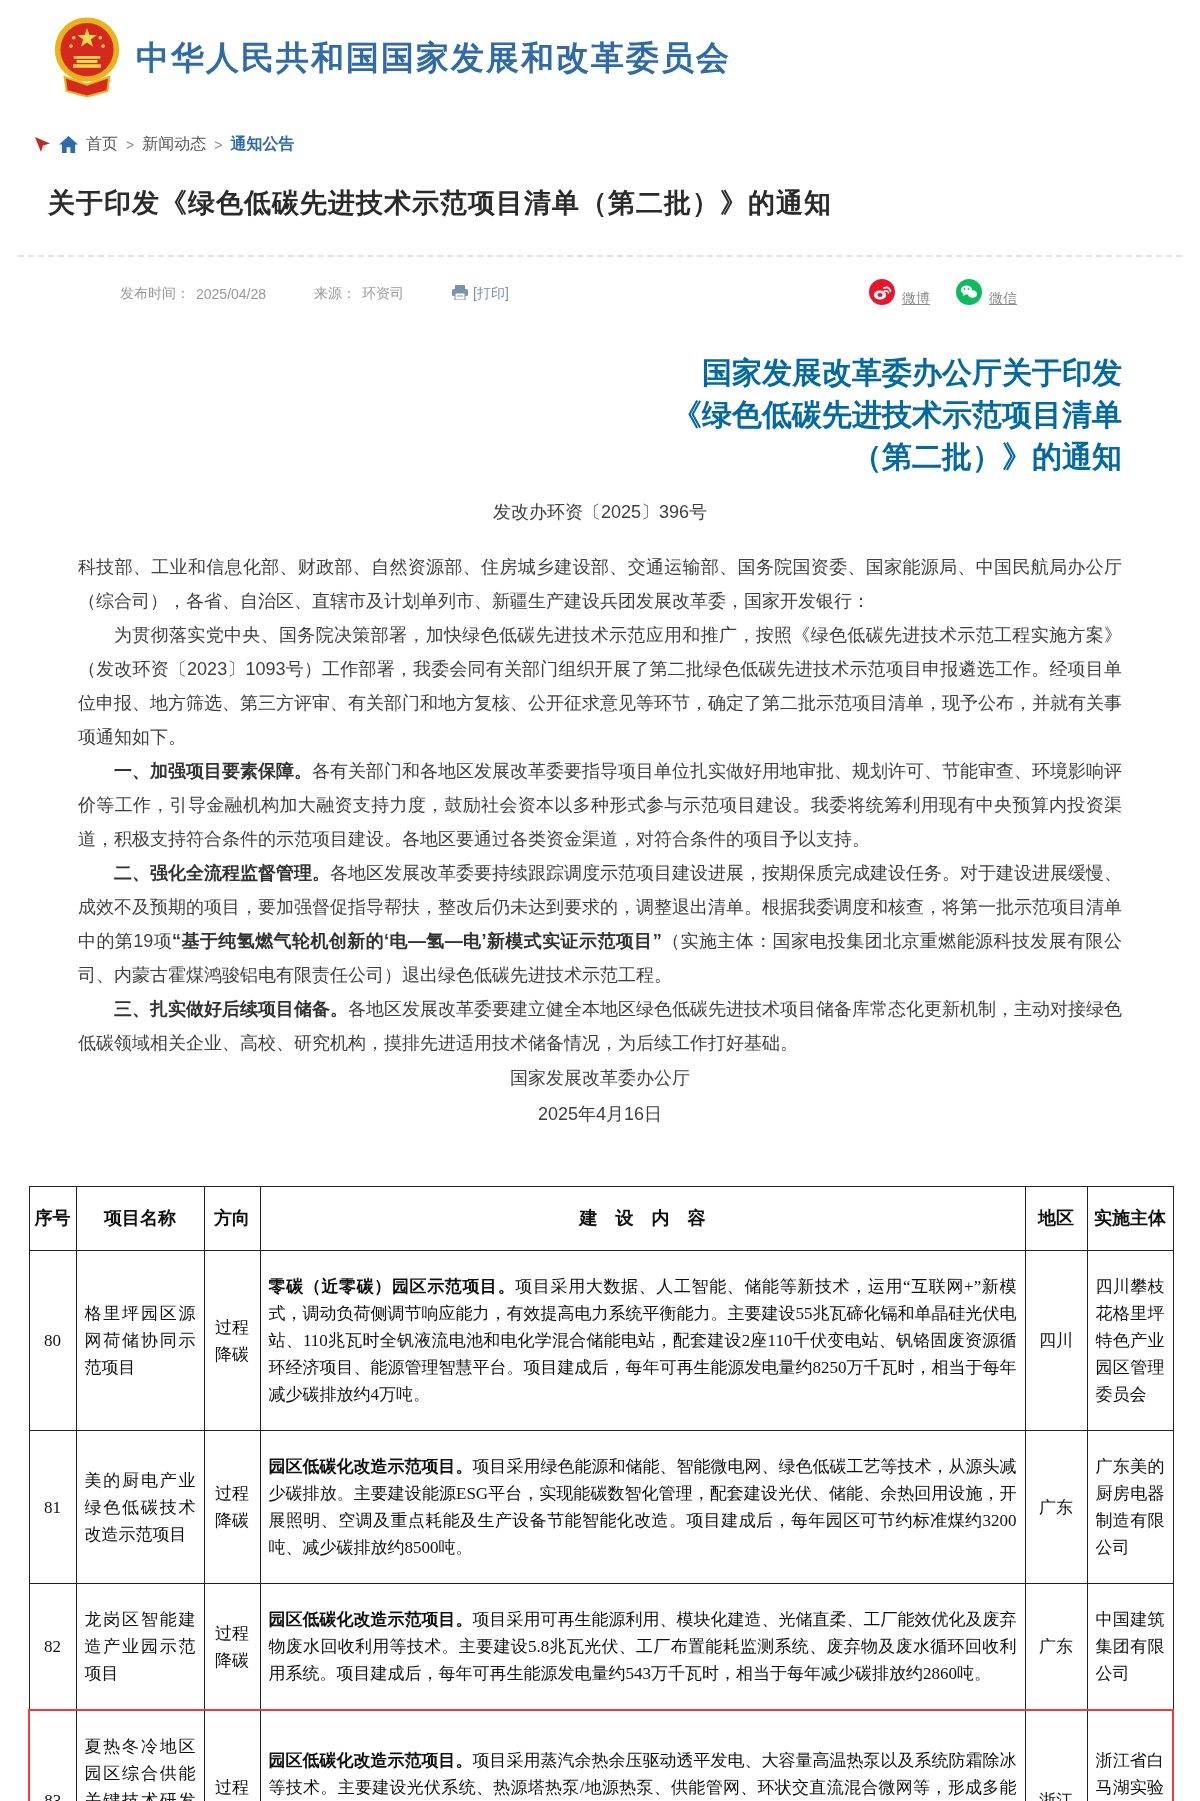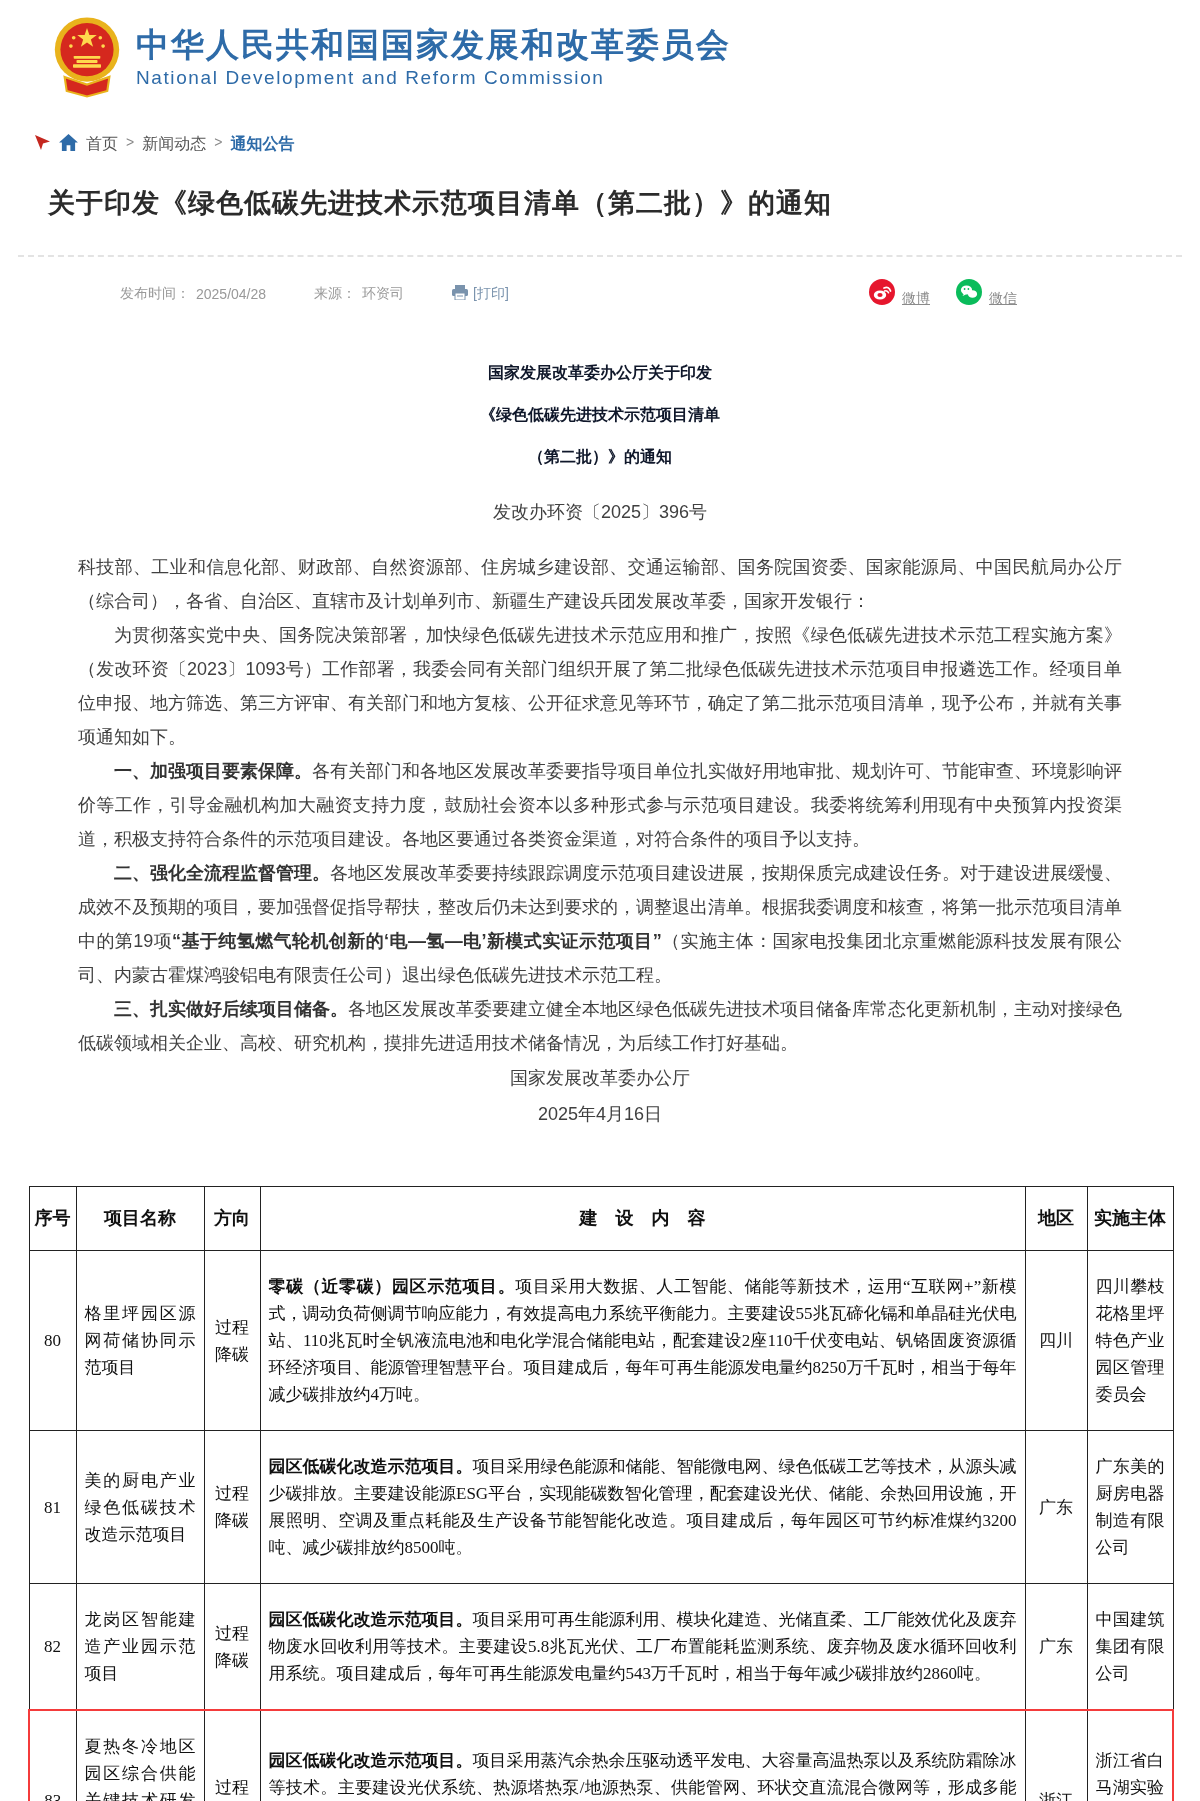--- a/index.html
+++ b/index.html
@@ -13,41 +13,41 @@
   .site-header { display: flex; align-items: center; padding: 16px 0 8px 52px; }
   .emblem { width: 70px; height: 84px; margin-right: 14px; flex: 0 0 auto; }
   .brand-text .zh {
     font-size: 33px; font-weight: bold; color: #2e6ba8; letter-spacing: 2px;
     line-height: 40px;
   }
   .brand-text .en {
     font-size: 19px; color: #2e6ba8; letter-spacing: 1.6px; line-height: 26px;
   }
   
-  .breadcrumb { display: flex; align-items: flex-start; gap: 8px; margin: 26px 0 0 34px; font-size: 16px; color: #555; }
+  .breadcrumb { display: flex; align-items: center; gap: 8px; margin: 26px 0 0 34px; font-size: 16px; color: #555; }
   .breadcrumb .crumb { color: #555; text-decoration: none; cursor: pointer; }
   .breadcrumb .sep { color: #888; font-size: 14px; }
   .breadcrumb .current { color: #2e6ba8; font-weight: bold; }
   .flag-icon, .home-icon { display: inline-flex; }
   
   .page-title {
     margin: 30px 48px 0 48px; font-size: 27px; font-weight: bold; color: #2b2b2b;
     letter-spacing: 1px;
   }
   .divider { margin: 34px 18px 0 18px; border-top: 2px dashed #e3e3e3; }
   
   .meta-row { display: flex; align-items: center; margin: 22px 75px 0 120px; font-size: 14px; color: #999; }
   .meta-item { margin-right: 48px; display: inline-flex; align-items: center; gap: 6px; }
   .print-link { color: #7a93ad; cursor: pointer; display: inline-flex; align-items: center; gap: 5px; }
   .share-group { margin-left: auto; margin-right: 108px; display: flex; align-items: center; gap: 26px; }
   .share-btn { display: inline-flex; align-items: flex-end; gap: 7px; color: #8a8a8a; cursor: pointer; text-decoration: underline; }
   .share-btn svg { width: 26px; height: 26px; }
   
   .doc { margin: 44px 78px 0 78px; color: #404040; }
-  .doc-title { text-align: center; font-size: 16px; font-weight: bold; color: #0f172a; line-height: 42px; }
+  .doc-title { text-align: right; font-size: 30px; font-weight: bold; color: #0369a1; line-height: 42px; }
   .doc-number { text-align: center; font-size: 18px; margin-top: 22px; color: #404040; }
   .doc-body { margin-top: 26px; font-size: 18px; line-height: 34px; text-align: justify; }
   .doc-body p.indent { text-indent: 2em; }
   .doc-body b { color: #333; }
   .signoff { margin-top: 0; text-align: center; font-size: 18px; line-height: 36px; color: #404040; }
   
   .proj-table {
     width: 1144px; margin: 54px 28px 60px 28px; border-collapse: collapse;
     font-family: "Liberation Serif", "DejaVu Serif", serif; font-size: 17px;
     color: #111; table-layout: fixed;
@@ -84,21 +84,20 @@
       <circle cx="27" cy="42" r="2.6" fill="#ffd94d"></circle>
       <circle cx="73" cy="42" r="2.6" fill="#ffd94d"></circle>
       <rect x="31" y="56" width="38" height="4" rx="1" fill="#ffd94d"></rect>
       <rect x="35" y="62" width="30" height="4" rx="1" fill="#ffd94d"></rect>
       <rect x="30" y="68" width="40" height="5" rx="1" fill="#ffd94d"></rect>
       <path d="M18 86 L50 97 L82 86 L79 106 L50 114 L21 106 Z" fill="#d5281e" stroke="#e9b31c" stroke-width="3"></path>
     </svg>
   </span>
   <div class="brand-text">
     <div class="zh">中华人民共和国国家发展和改革委员会</div>
-    <div class="en">National Development and Reform Commission</div>
   </div>
 </header>
 
 <nav class="breadcrumb">
   <span class="flag-icon">
     <svg width="17" height="17" viewBox="0 0 17 17" aria-hidden="true">
       <polygon points="1,1 16,7.5 9,9.5 7,16" fill="#c4271f"></polygon>
     </svg>
   </span>
   <span class="home-icon">

